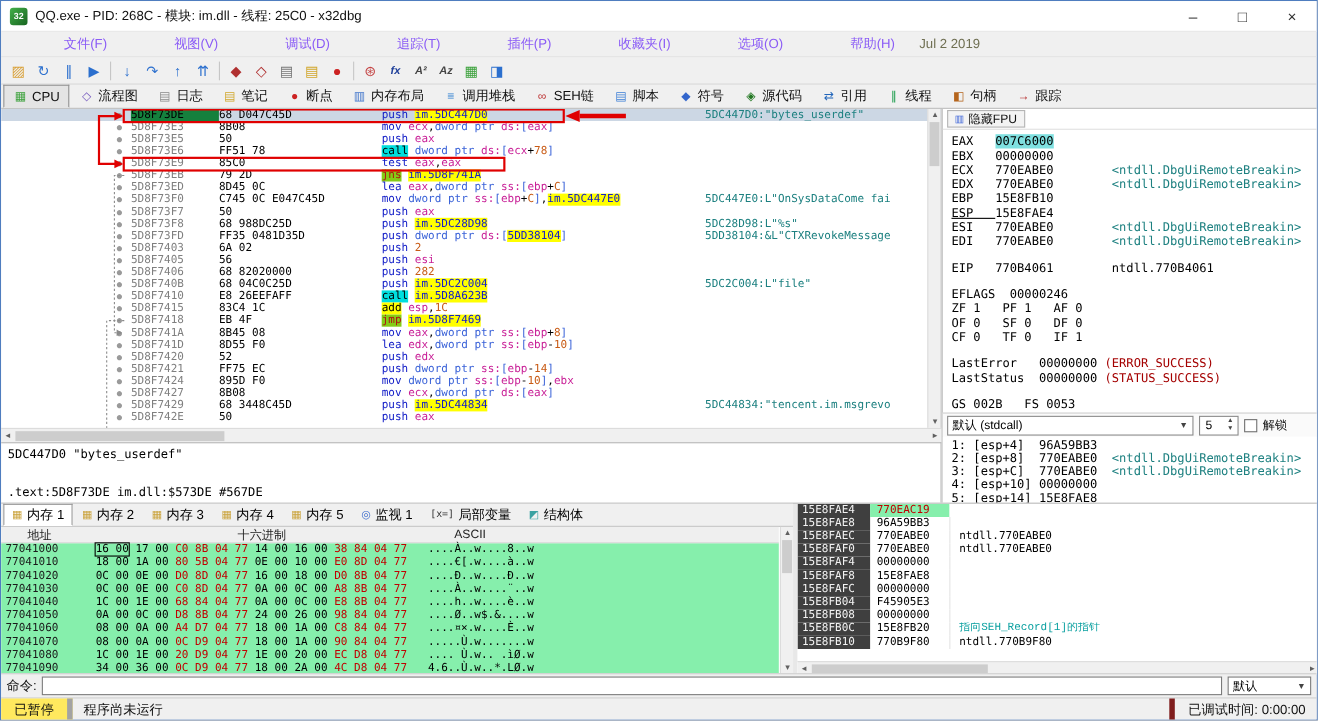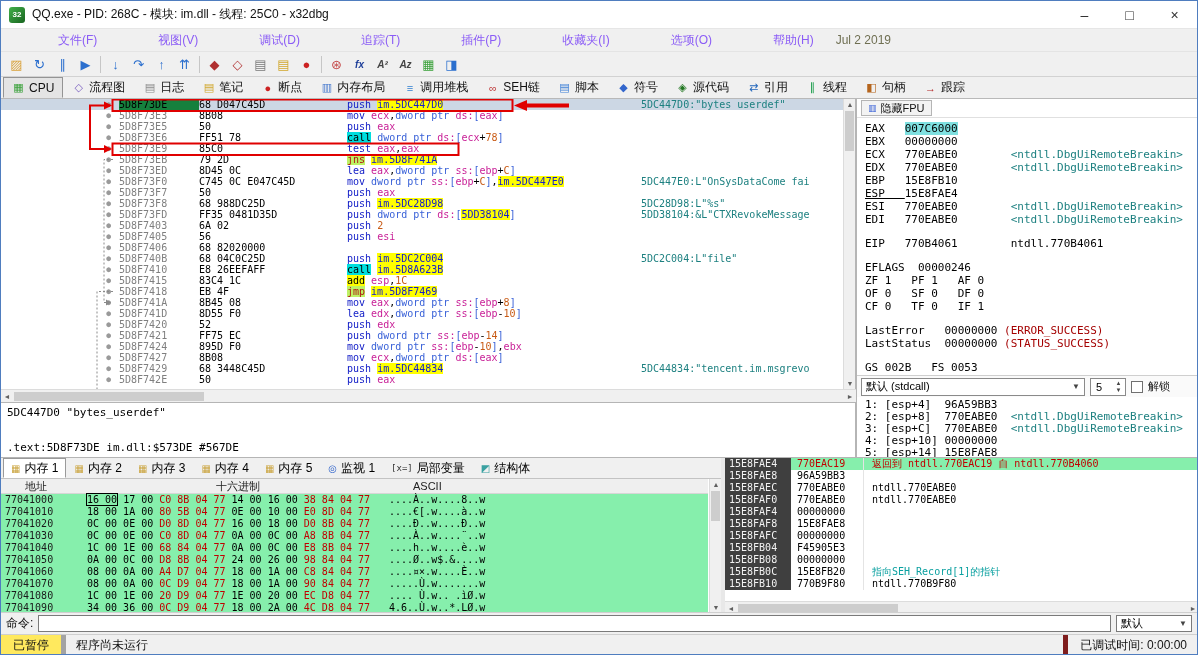--- a/index.html
+++ b/index.html
@@ -50,21 +50,21 @@
   .daddr { flex:0 0 80px; color:#7f7f7f; }
   .daddr-sel { background:#15803d; color:#000; }
   .dbytes { flex:0 0 148px; color:#000; }
   .dinstr { flex:0 0 294px; color:#000; }
   .dcomment { flex:1; color:#1d8080; overflow:hidden; }
   .tk-m { color:#1520c8; }
   .tk-k { color:#3a62d8; }
   .tk-r { color:#c81e96; }
   .tk-n { color:#c85a14; }
   .tk-c { background:#00dede; color:#000; }
-  .tk-j { background:#bef264; color:#b01414;margin-top:22px; }
+  .tk-j { background:#84cc16; color:#b01414;margin-top:22px; }
   .tk-hl { background:#ffff00; color:#000; }
   .tk-y { background:#ffff00; color:#1520c8; }
   .annot { position:absolute; left:0; top:0; width:853px; height:290px; pointer-events:none; }
 
   
   .vs { position:absolute; width:12px; background:#f0f0f0; border-left:1px solid #dcdcdc; }
   .vs .arr { position:absolute; left:0; width:12px; height:11px; font-size:7px; color:#606060;
              display:flex; align-items:center; justify-content:center; }
   .vs .thumb { position:absolute; left:1px; width:9px; background:#cdcdcd; }
   .hs { position:absolute; height:13px; background:#f0f0f0; border-top:1px solid #dcdcdc; }
@@ -133,21 +133,21 @@
   .dump-ascii { color:#000; }
 
   .bsplit { position:absolute; left:720px; top:0; width:4px; height:155px; background:#e8e8e8; }
   .bright { position:absolute; left:724px; top:0; right:0; height:155px; background:#fff; }
   .stackrows { position:absolute; left:0; top:0; right:0; height:143px; overflow:hidden; }
   .stackrow { height:12px; line-height:12px; font-family:"DejaVu Sans Mono",monospace; font-size:10px;
               display:flex; white-space:pre; }
   .st-addr { flex:0 0 66px; background:#3f3f3f; color:#f2f2f2; padding-left:4px; }
   .st-val { flex:0 0 72px; padding-left:6px; color:#000; }
   .st-com { flex:1; padding-left:8px; border-left:1px solid #e4e4e4; color:#000; overflow:hidden; }
-  .v-red { color:#c00000; } .c-red { color:#c00000; } .c-teal { color:#0aa0a0; }
+  .v-red { color:#c00000; } .c-red { color:#c00000; } .c-teal { color:#0aa0a0;font-family:Liberation Mono, monospace; }
   .stsel .st-val, .stsel .st-com { background:#86efac; }
 
   
   .cmdbar { position:absolute; left:0; top:611px; width:100%; height:22px; background:#f0f0f0;
             border-top:1px solid #cfcfcf; display:flex; align-items:center; gap:5px; padding:0 5px; }
   .cmd-label { font-size:12px; color:#111; }
   .cmd-input { flex:1; height:17px; background:#fff; border:1px solid #7a7a7a; }
   .cmd-select { width:76px; height:17px; background:#fff; border:1px solid #7a7a7a; font-size:11px;
                 display:flex; align-items:center; padding:0 4px; }
   .cmd-select .arrow { margin-left:auto; font-size:8px; color:#444; }
@@ -321,21 +321,21 @@
         <div class="drow"><span class="dgut">●</span><span class="daddr">5D8F73E6</span><span class="dbytes">FF51 78</span><span class="dinstr"><span class="tk-c">call</span><span> </span><span class="tk-k">dword ptr </span><span class="tk-r">ds:</span><span class="tk-k">[</span><span class="tk-r">ecx</span><span>+</span><span class="tk-n">78</span><span class="tk-k">]</span></span><span class="dcomment"></span></div>
         <div class="drow"><span class="dgut">●</span><span class="daddr">5D8F73E9</span><span class="dbytes">85C0</span><span class="dinstr"><span class="tk-m">test</span><span> </span><span class="tk-r">eax</span><span>,</span><span class="tk-r">eax</span></span><span class="dcomment"></span></div>
         <div class="drow"><span class="dgut">●</span><span class="daddr">5D8F73EB</span><span class="dbytes">79 2D</span><span class="dinstr"><span class="tk-j">jns</span><span> </span><span class="tk-y">im.5D8F741A</span></span><span class="dcomment"></span></div>
         <div class="drow"><span class="dgut">●</span><span class="daddr">5D8F73ED</span><span class="dbytes">8D45 0C</span><span class="dinstr"><span class="tk-m">lea</span><span> </span><span class="tk-r">eax</span><span>,</span><span class="tk-k">dword ptr </span><span class="tk-r">ss:</span><span class="tk-k">[</span><span class="tk-r">ebp</span><span>+</span><span class="tk-n">C</span><span class="tk-k">]</span></span><span class="dcomment"></span></div>
         <div class="drow"><span class="dgut">●</span><span class="daddr">5D8F73F0</span><span class="dbytes">C745 0C E047C45D</span><span class="dinstr"><span class="tk-m">mov</span><span> </span><span class="tk-k">dword ptr </span><span class="tk-r">ss:</span><span class="tk-k">[</span><span class="tk-r">ebp</span><span>+</span><span class="tk-n">C</span><span class="tk-k">]</span><span>,</span><span class="tk-y">im.5DC447E0</span></span><span class="dcomment">5DC447E0:L"OnSysDataCome fai</span></div>
         <div class="drow"><span class="dgut">●</span><span class="daddr">5D8F73F7</span><span class="dbytes">50</span><span class="dinstr"><span class="tk-m">push</span><span> </span><span class="tk-r">eax</span></span><span class="dcomment"></span></div>
         <div class="drow"><span class="dgut">●</span><span class="daddr">5D8F73F8</span><span class="dbytes">68 988DC25D</span><span class="dinstr"><span class="tk-m">push</span><span> </span><span class="tk-y">im.5DC28D98</span></span><span class="dcomment">5DC28D98:L"%s"</span></div>
         <div class="drow"><span class="dgut">●</span><span class="daddr">5D8F73FD</span><span class="dbytes">FF35 0481D35D</span><span class="dinstr"><span class="tk-m">push</span><span> </span><span class="tk-k">dword ptr </span><span class="tk-r">ds:</span><span class="tk-k">[</span><span class="tk-y">5DD38104</span><span class="tk-k">]</span></span><span class="dcomment">5DD38104:&amp;L"CTXRevokeMessage</span></div>
         <div class="drow"><span class="dgut">●</span><span class="daddr">5D8F7403</span><span class="dbytes">6A 02</span><span class="dinstr"><span class="tk-m">push</span><span> </span><span class="tk-n">2</span></span><span class="dcomment"></span></div>
         <div class="drow"><span class="dgut">●</span><span class="daddr">5D8F7405</span><span class="dbytes">56</span><span class="dinstr"><span class="tk-m">push</span><span> </span><span class="tk-r">esi</span></span><span class="dcomment"></span></div>
-        <div class="drow"><span class="dgut">●</span><span class="daddr">5D8F7406</span><span class="dbytes">68 82020000</span><span class="dcomment"></span></div>
+        <div class="drow"><span class="dgut">●</span><span class="daddr">5D8F7406</span><span class="dbytes">68 82020000</span><span class="dinstr"><span class="tk-m">push</span><span> </span><span class="tk-n">282</span></span><span class="dcomment"></span></div>
         <div class="drow"><span class="dgut">●</span><span class="daddr">5D8F740B</span><span class="dbytes">68 04C0C25D</span><span class="dinstr"><span class="tk-m">push</span><span> </span><span class="tk-y">im.5DC2C004</span></span><span class="dcomment">5DC2C004:L"file"</span></div>
         <div class="drow"><span class="dgut">●</span><span class="daddr">5D8F7410</span><span class="dbytes">E8 26EEFAFF</span><span class="dinstr"><span class="tk-c">call</span><span> </span><span class="tk-y">im.5D8A623B</span></span><span class="dcomment"></span></div>
         <div class="drow"><span class="dgut">●</span><span class="daddr">5D8F7415</span><span class="dbytes">83C4 1C</span><span class="dinstr"><span class="tk-hl">add</span><span> </span><span class="tk-r">esp</span><span>,</span><span class="tk-n">1C</span></span><span class="dcomment"></span></div>
         <div class="drow"><span class="dgut">●</span><span class="daddr">5D8F7418</span><span class="dbytes">EB 4F</span><span class="dinstr"><span class="tk-j">jmp</span><span> </span><span class="tk-y">im.5D8F7469</span></span><span class="dcomment"></span></div>
         <div class="drow"><span class="dgut">●</span><span class="daddr">5D8F741A</span><span class="dbytes">8B45 08</span><span class="dinstr"><span class="tk-m">mov</span><span> </span><span class="tk-r">eax</span><span>,</span><span class="tk-k">dword ptr </span><span class="tk-r">ss:</span><span class="tk-k">[</span><span class="tk-r">ebp</span><span>+</span><span class="tk-n">8</span><span class="tk-k">]</span></span><span class="dcomment"></span></div>
         <div class="drow"><span class="dgut">●</span><span class="daddr">5D8F741D</span><span class="dbytes">8D55 F0</span><span class="dinstr"><span class="tk-m">lea</span><span> </span><span class="tk-r">edx</span><span>,</span><span class="tk-k">dword ptr </span><span class="tk-r">ss:</span><span class="tk-k">[</span><span class="tk-r">ebp</span><span>-</span><span class="tk-n">10</span><span class="tk-k">]</span></span><span class="dcomment"></span></div>
         <div class="drow"><span class="dgut">●</span><span class="daddr">5D8F7420</span><span class="dbytes">52</span><span class="dinstr"><span class="tk-m">push</span><span> </span><span class="tk-r">edx</span></span><span class="dcomment"></span></div>
         <div class="drow"><span class="dgut">●</span><span class="daddr">5D8F7421</span><span class="dbytes">FF75 EC</span><span class="dinstr"><span class="tk-m">push</span><span> </span><span class="tk-k">dword ptr </span><span class="tk-r">ss:</span><span class="tk-k">[</span><span class="tk-r">ebp</span><span>-</span><span class="tk-n">14</span><span class="tk-k">]</span></span><span class="dcomment"></span></div>
         <div class="drow"><span class="dgut">●</span><span class="daddr">5D8F7424</span><span class="dbytes">895D F0</span><span class="dinstr"><span class="tk-m">mov</span><span> </span><span class="tk-k">dword ptr </span><span class="tk-r">ss:</span><span class="tk-k">[</span><span class="tk-r">ebp</span><span>-</span><span class="tk-n">10</span><span class="tk-k">]</span><span>,</span><span class="tk-r">ebx</span></span><span class="dcomment"></span></div>
         <div class="drow"><span class="dgut">●</span><span class="daddr">5D8F7427</span><span class="dbytes">8B08</span><span class="dinstr"><span class="tk-m">mov</span><span> </span><span class="tk-r">ecx</span><span>,</span><span class="tk-k">dword ptr </span><span class="tk-r">ds:</span><span class="tk-k">[</span><span class="tk-r">eax</span><span class="tk-k">]</span></span><span class="dcomment"></span></div>
@@ -444,21 +444,21 @@
       <div class="dumprows"><div class="dumprow"><span class="dump-addr">77041000</span><span class="dump-hex"><span class="hg0 dumpsel">16 00</span><span class="hg0"> 17 00</span> <span class="hg1">C0 8B 04 77</span> <span class="hg0">14 00 16 00</span> <span class="hg1">38 84 04 77</span></span><span class="dump-ascii">....À..w....8..w</span></div><div class="dumprow"><span class="dump-addr">77041010</span><span class="dump-hex"><span class="hg0">18 00 1A 00</span> <span class="hg1">80 5B 04 77</span> <span class="hg0">0E 00 10 00</span> <span class="hg1">E0 8D 04 77</span></span><span class="dump-ascii">....€[.w....à..w</span></div><div class="dumprow"><span class="dump-addr">77041020</span><span class="dump-hex"><span class="hg0">0C 00 0E 00</span> <span class="hg1">D0 8D 04 77</span> <span class="hg0">16 00 18 00</span> <span class="hg1">D0 8B 04 77</span></span><span class="dump-ascii">....Ð..w....Ð..w</span></div><div class="dumprow"><span class="dump-addr">77041030</span><span class="dump-hex"><span class="hg0">0C 00 0E 00</span> <span class="hg1">C0 8D 04 77</span> <span class="hg0">0A 00 0C 00</span> <span class="hg1">A8 8B 04 77</span></span><span class="dump-ascii">....À..w....¨..w</span></div><div class="dumprow"><span class="dump-addr">77041040</span><span class="dump-hex"><span class="hg0">1C 00 1E 00</span> <span class="hg1">68 84 04 77</span> <span class="hg0">0A 00 0C 00</span> <span class="hg1">E8 8B 04 77</span></span><span class="dump-ascii">....h..w....è..w</span></div><div class="dumprow"><span class="dump-addr">77041050</span><span class="dump-hex"><span class="hg0">0A 00 0C 00</span> <span class="hg1">D8 8B 04 77</span> <span class="hg0">24 00 26 00</span> <span class="hg1">98 84 04 77</span></span><span class="dump-ascii">....Ø..w$.&amp;....w</span></div><div class="dumprow"><span class="dump-addr">77041060</span><span class="dump-hex"><span class="hg0">08 00 0A 00</span> <span class="hg1">A4 D7 04 77</span> <span class="hg0">18 00 1A 00</span> <span class="hg1">C8 84 04 77</span></span><span class="dump-ascii">....¤×.w....È..w</span></div><div class="dumprow"><span class="dump-addr">77041070</span><span class="dump-hex"><span class="hg0">08 00 0A 00</span> <span class="hg1">0C D9 04 77</span> <span class="hg0">18 00 1A 00</span> <span class="hg1">90 84 04 77</span></span><span class="dump-ascii">.....Ù.w.......w</span></div><div class="dumprow"><span class="dump-addr">77041080</span><span class="dump-hex"><span class="hg0">1C 00 1E 00</span> <span class="hg1">20 D9 04 77</span> <span class="hg0">1E 00 20 00</span> <span class="hg1">EC D8 04 77</span></span><span class="dump-ascii">.... Ù.w.. .ìØ.w</span></div><div class="dumprow"><span class="dump-addr">77041090</span><span class="dump-hex"><span class="hg0">34 00 36 00</span> <span class="hg1">0C D9 04 77</span> <span class="hg0">18 00 2A 00</span> <span class="hg1">4C D8 04 77</span></span><span class="dump-ascii">4.6..Ù.w..*.LØ.w</span></div></div>
       <div class="vs" style="right:0;top:21px;bottom:0;">
         <span class="arr" style="top:0;">▲</span>
         <span class="thumb" style="top:12px;height:30px;"></span>
         <span class="arr" style="bottom:0;">▼</span>
       </div>
     </div>
     <div class="bsplit"></div>
     <div class="bright">
       <div class="stackrows">
-          <div class="stackrow stsel"><span class="st-addr">15E8FAE4</span><span class="st-val v-red">770EAC19</span><span class="st-com c-red">返回到 ntdll.770EAC19 自 ntdll.770B4060</span></div>
+          <div class="stackrow stsel"><span class="st-addr">15E8FAE4</span><span class="st-val v-red">770EAC19</span></div>
           <div class="stackrow"><span class="st-addr">15E8FAE8</span><span class="st-val ">96A59BB3</span><span class="st-com "></span></div>
           <div class="stackrow"><span class="st-addr">15E8FAEC</span><span class="st-val ">770EABE0</span><span class="st-com ">ntdll.770EABE0</span></div>
           <div class="stackrow"><span class="st-addr">15E8FAF0</span><span class="st-val ">770EABE0</span><span class="st-com ">ntdll.770EABE0</span></div>
           <div class="stackrow"><span class="st-addr">15E8FAF4</span><span class="st-val ">00000000</span><span class="st-com "></span></div>
           <div class="stackrow"><span class="st-addr">15E8FAF8</span><span class="st-val ">15E8FAE8</span><span class="st-com "></span></div>
           <div class="stackrow"><span class="st-addr">15E8FAFC</span><span class="st-val ">00000000</span><span class="st-com "></span></div>
           <div class="stackrow"><span class="st-addr">15E8FB04</span><span class="st-val ">F45905E3</span><span class="st-com "></span></div>
           <div class="stackrow"><span class="st-addr">15E8FB08</span><span class="st-val ">00000000</span><span class="st-com "></span></div>
           <div class="stackrow"><span class="st-addr">15E8FB0C</span><span class="st-val ">15E8FB20</span><span class="st-com c-teal">指向SEH_Record[1]的指针</span></div>
           <div class="stackrow"><span class="st-addr">15E8FB10</span><span class="st-val ">770B9F80</span><span class="st-com ">ntdll.770B9F80</span></div>

